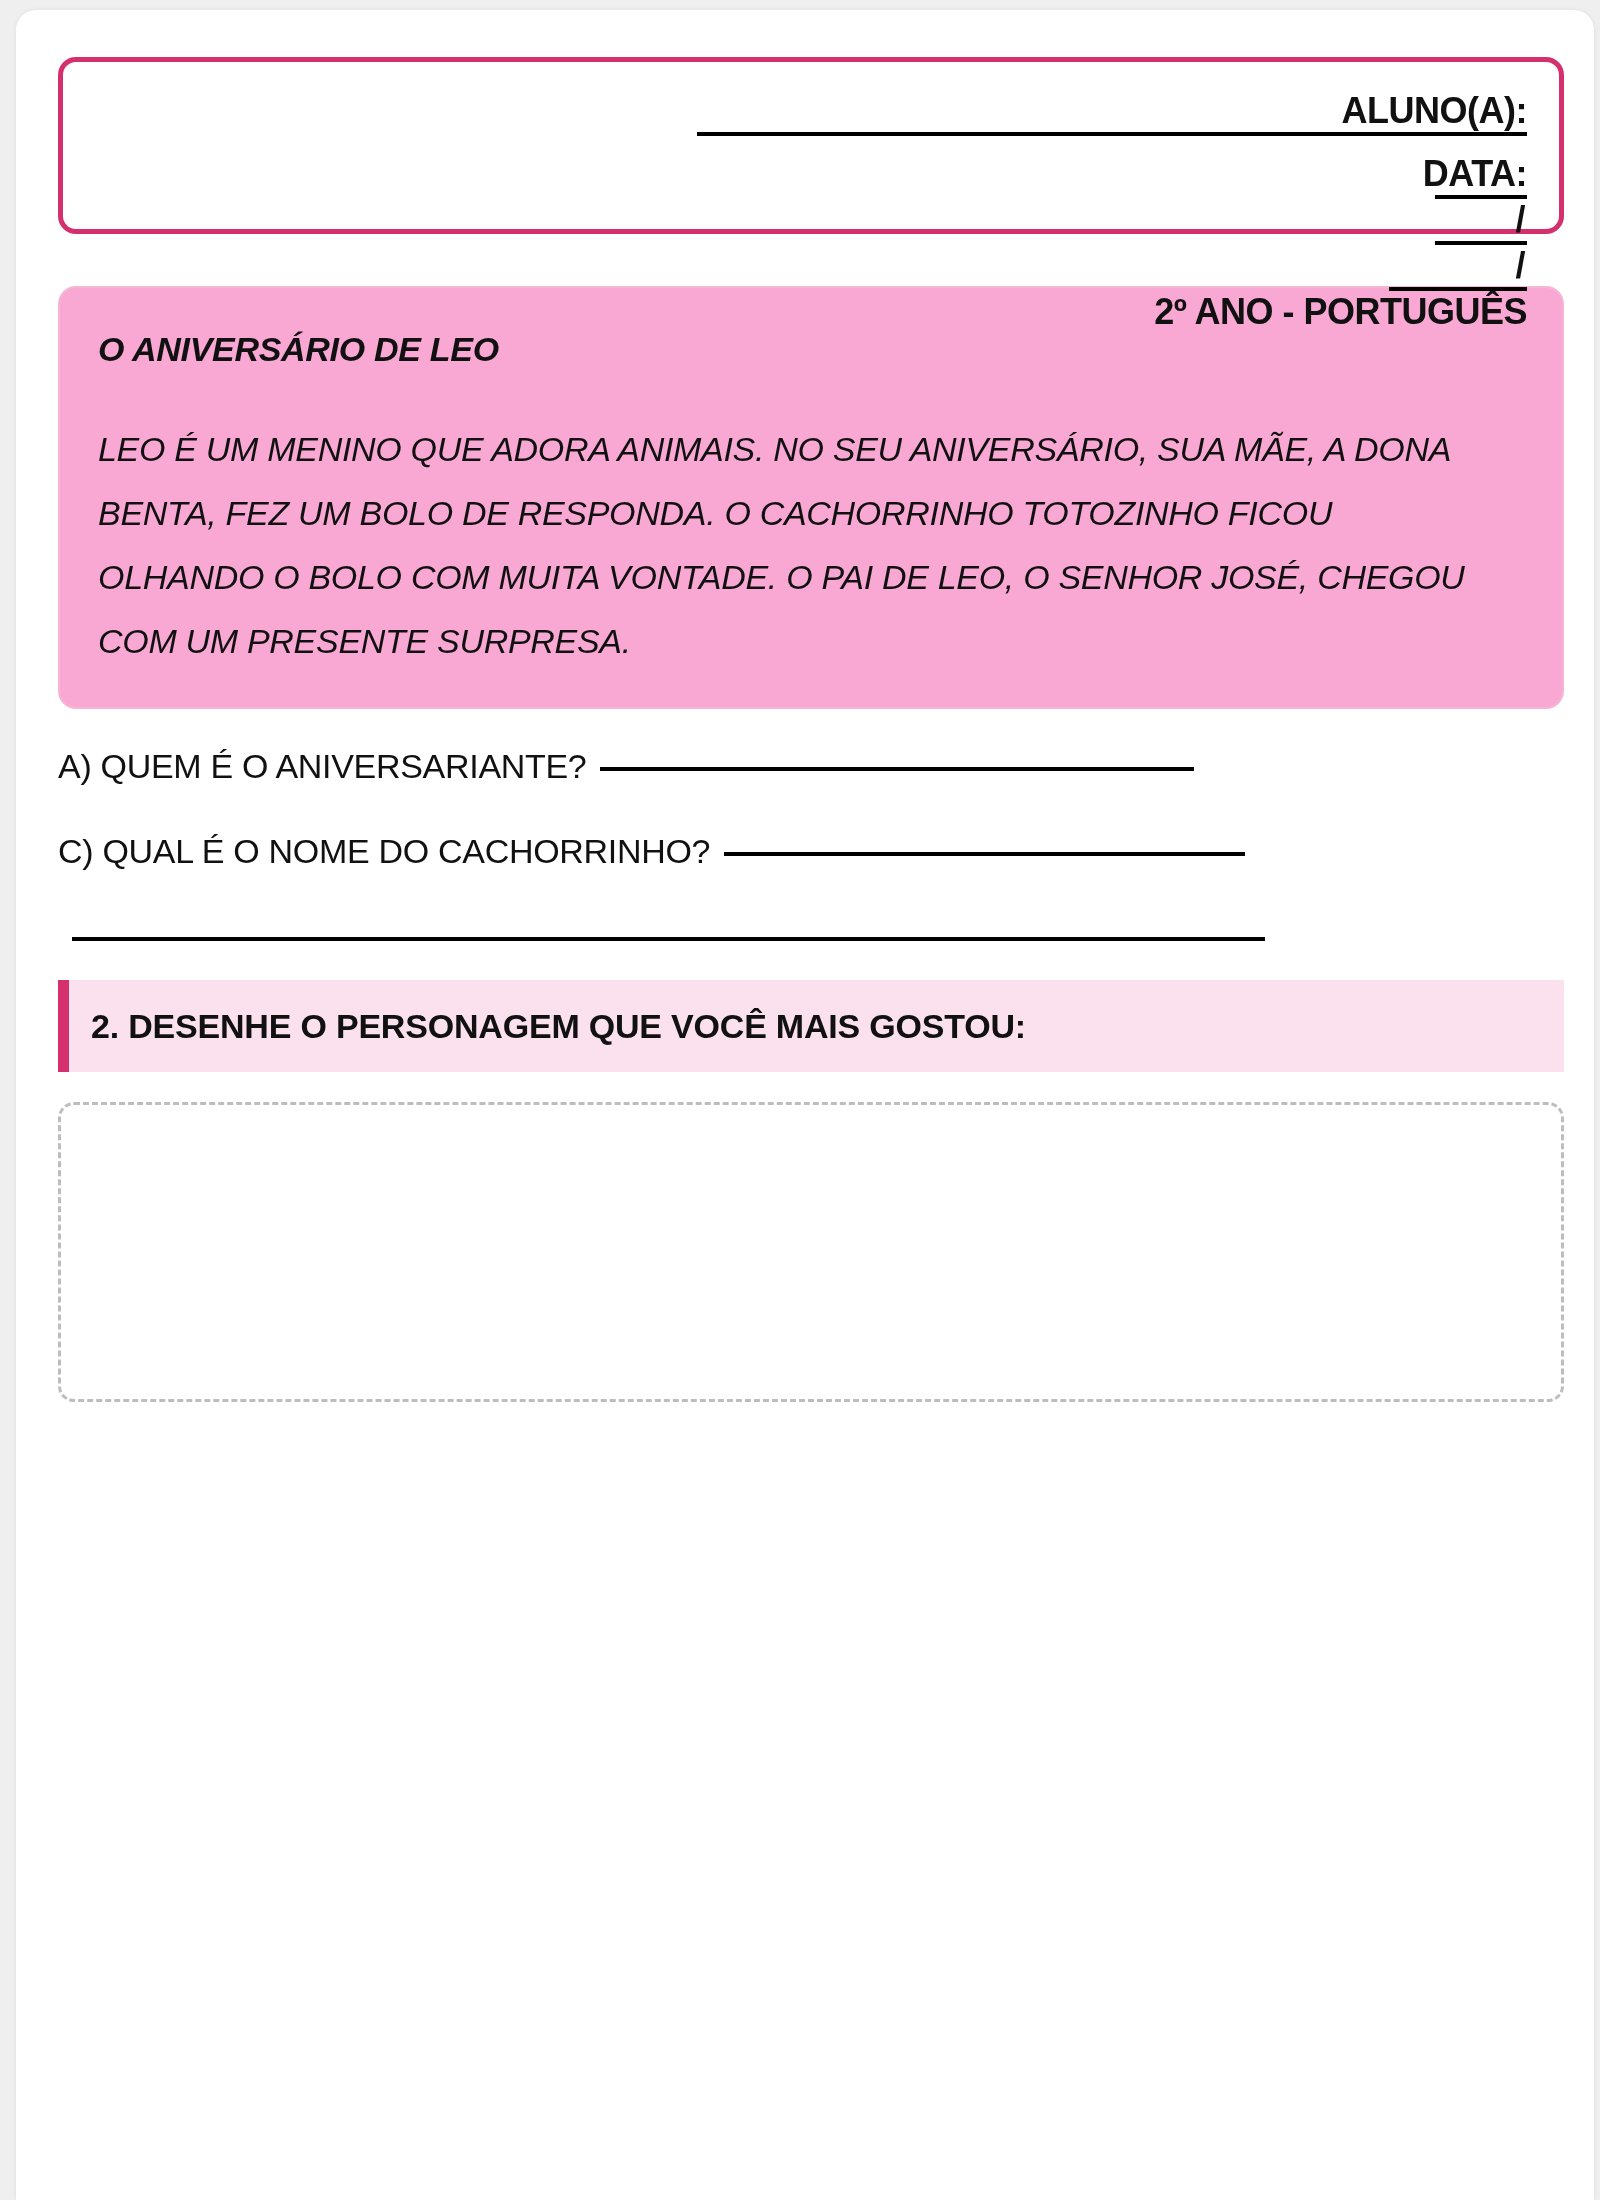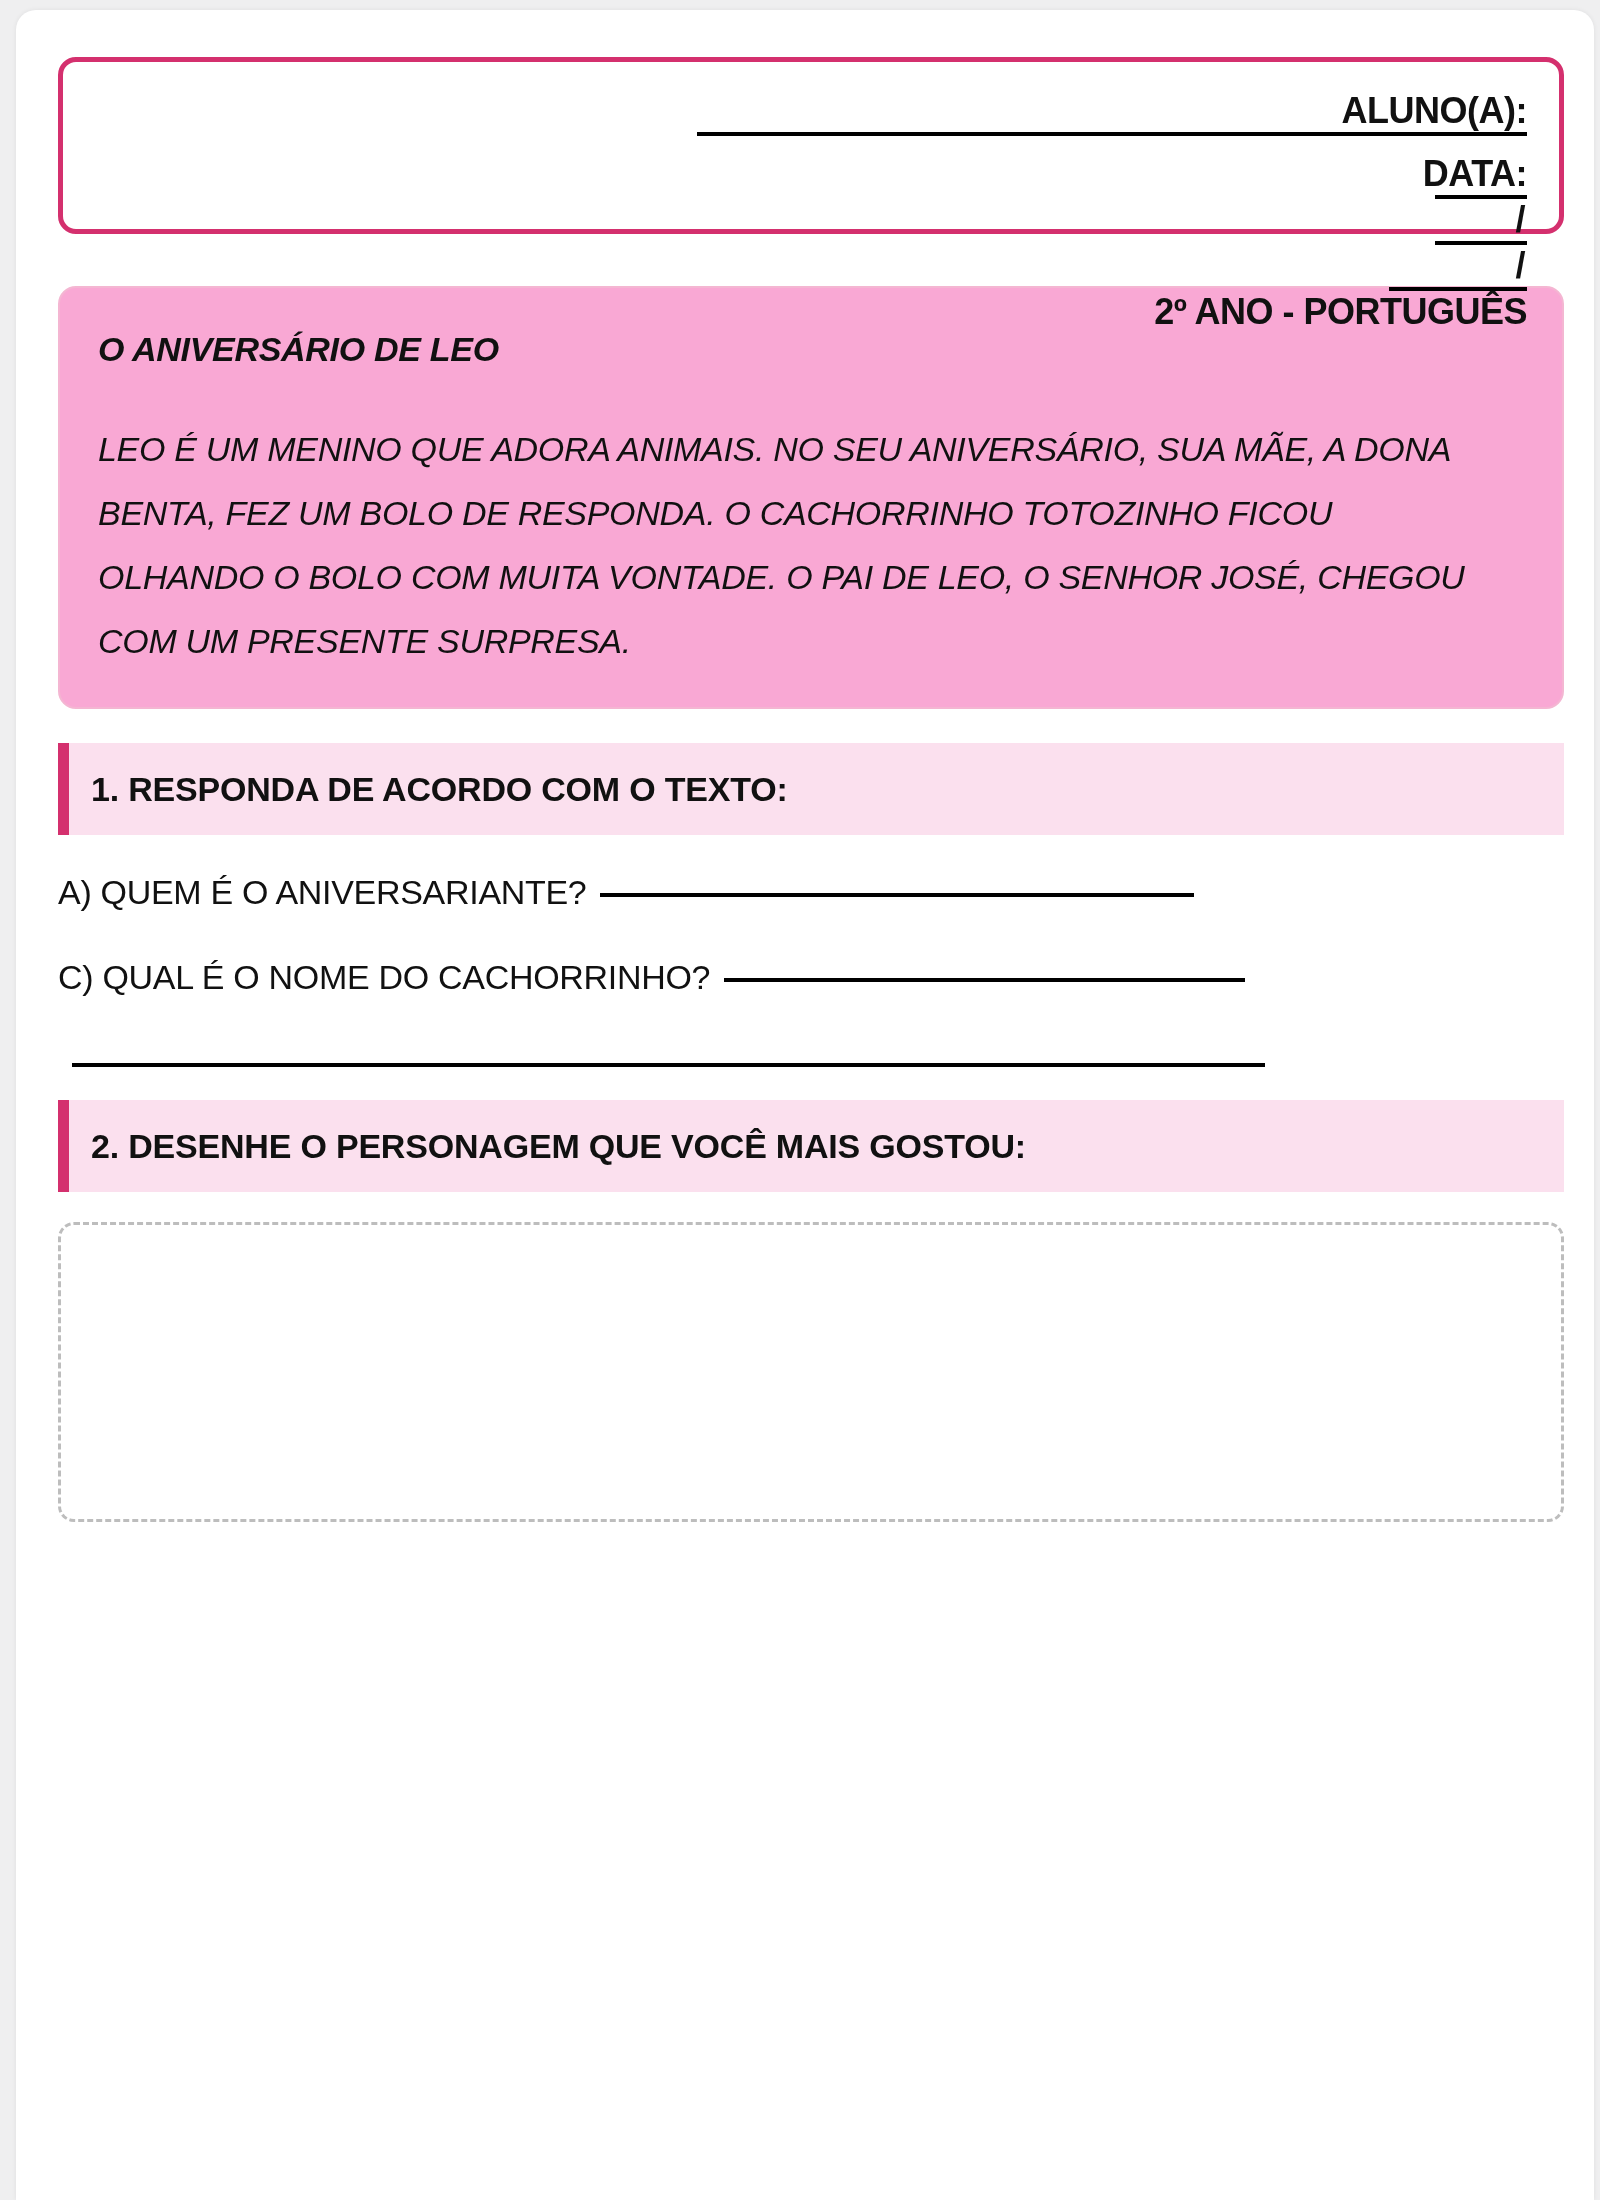--- a/index.html
+++ b/index.html
@@ -85,21 +85,21 @@
     background: #fbe0ee;
     border-left: 11px solid #d4306e;
     display: flex;
     align-items: center;
     padding-left: 22px;
     box-sizing: border-box;
     font-size: 34px;
     font-weight: 700;
     letter-spacing: -0.2px;
   }
-  .section-bar.second { margin-top: 17px; }
+  .section-bar.second { margin-top: 23px; }
 
   
   .q-row {
     display: flex;
     align-items: center;
     font-size: 34px;
     letter-spacing: -0.3px;
     height: 42px;
   }
   .q-row.first { margin-top: 36px; }
@@ -148,23 +148,20 @@
   </div>
 
   <div class="reading">
     <div class="r-title">O ANIVERSÁRIO DE LEO</div>
     <div class="r-line">LEO É UM MENINO QUE ADORA ANIMAIS. NO SEU ANIVERSÁRIO, SUA MÃE, A DONA</div>
     <div class="r-line">BENTA, FEZ UM BOLO DE RESPONDA. O CACHORRINHO TOTOZINHO FICOU</div>
     <div class="r-line">OLHANDO O BOLO COM MUITA VONTADE. O PAI DE LEO, O SENHOR JOSÉ, CHEGOU</div>
     <div class="r-line">COM UM PRESENTE SURPRESA.</div>
   </div>
 
-  <div class="section-bar">
-    <span>1. RESPONDA DE ACORDO COM O TEXTO:</span>
-  </div>
 
   <div class="q-row q-a first">
     <span class="q-label">A) QUEM É O ANIVERSARIANTE?</span>
     <span class="q-line"></span>
   </div>
   <div class="q-row q-c">
     <span class="q-label">C) QUAL É O NOME DO CACHORRINHO?</span>
     <span class="q-line"></span>
   </div>
   <div class="q-row q-d">

